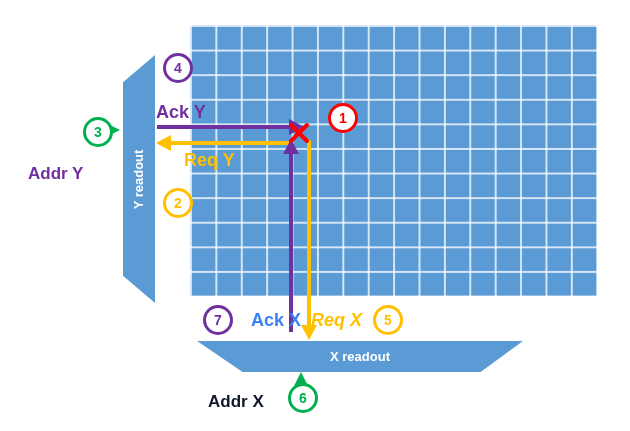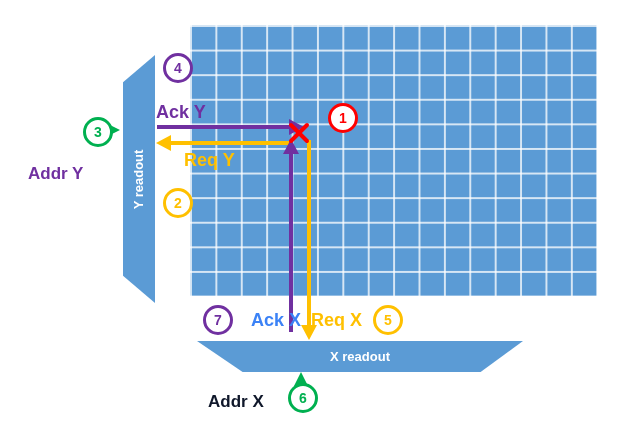--- a/index.html
+++ b/index.html
@@ -97,21 +97,21 @@
       <line x1="307" y1="125" x2="291" y2="141" stroke-width="4" stroke-linecap="round" style="stroke: rgb(255, 0, 0);"></line>
     </g>
   </svg>
 
   <div class="sig-label" style="left: 156px; top: 102px; color: rgb(112, 48, 160);">Ack Y</div>
 
   <div class="sig-label" style="left: 161px; top: 150px; color: rgb(255, 192, 0); padding-left: 23px;">Req Y</div>
 
   <div class="sig-label" style="left: 241px; top: 310px; color: #3b82f6; margin-left: 10px;">Ack X</div>
 
-  <div class="sig-label" style="left: 311px; top: 310px; color: rgb(255, 192, 0);">Req X</div>
+  <div class="sig-label" style="left: 311px; top: 310px; color: rgb(255, 192, 0); font-style: italic;">Req X</div>
 
   <div class="addr-label" style="left: 28px; top: 164px; color: rgb(112, 48, 160);">Addr Y</div>
 
   <div class="addr-label" style="left: 208px; top: 392px; color: #0f172a;">Addr X</div>
 
   <div class="step" style="left: 328px; top: 103px; border-color: rgb(255, 0, 0); color: rgb(255, 0, 0);">
     <span>1</span>
   </div>
 
   <div class="step" style="left: 163px; top: 188px; border-color: rgb(255, 192, 0); color: rgb(255, 192, 0);">

